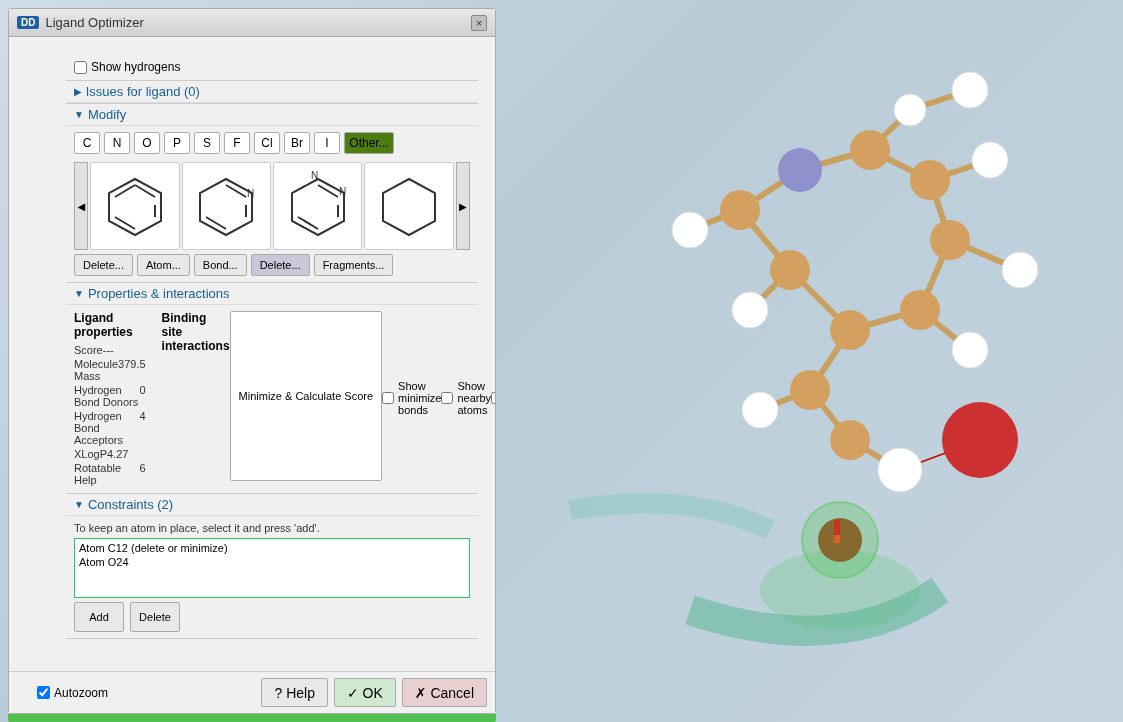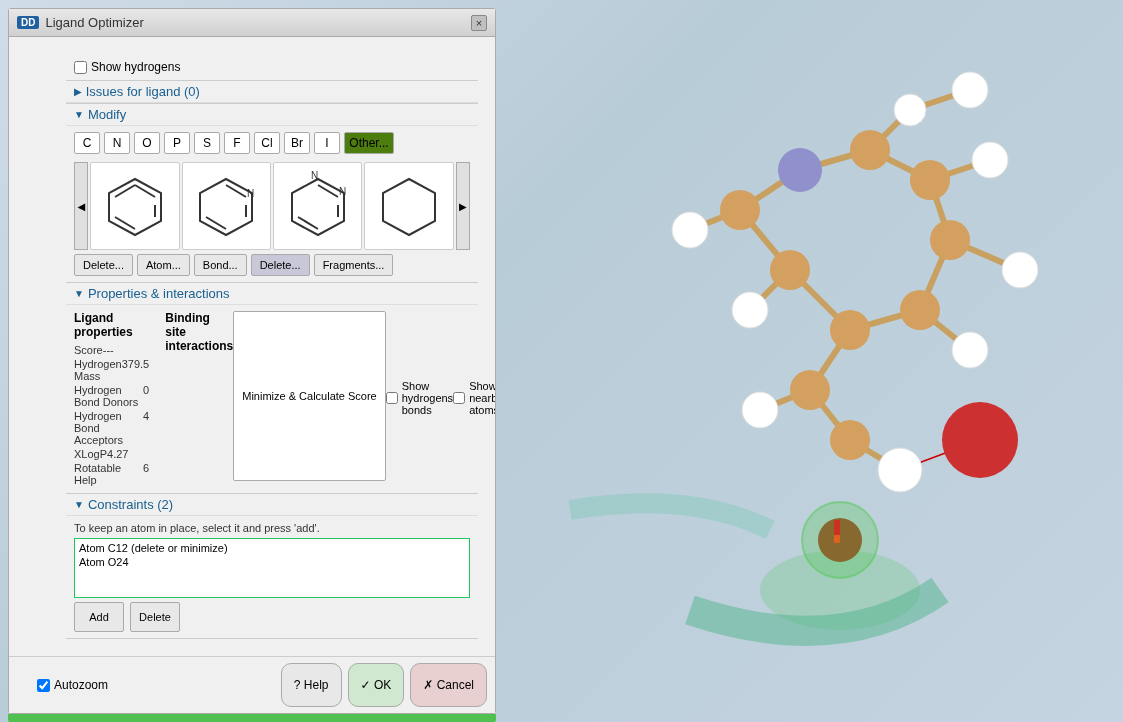--- a/index.html
+++ b/index.html
@@ -334,26 +334,26 @@
       display: flex;
       align-items: center;
       gap: 4px;
       padding-left: 20px;
     }
     .bottom-buttons {
       display: flex;
       gap: 6px;
     }
     .bottom-btn {
-      height: 44px;
+      height: 29px;
       border: 1px solid #aaa;
       background: #e8e8e8;
-      border-radius: 10px;
-      cursor: pointer;
-      font-size: 12px;
+      border-radius: 2px;
+      cursor: pointer;
+      font-size: 14px;
       padding: 0 12px;
       display: flex;
       align-items: center;
       gap: 4px;
     }
     .ok-btn { background: #d0e8d0; }
     .cancel-btn { background: #e8d0d0; }
 
     
     .panel-content::-webkit-scrollbar { width: 8px; }
@@ -545,21 +545,21 @@
       </div>
       <div class="properties-content">
 
         <div class="prop-column">
           <div class="prop-column-title">Ligand properties</div>
           <div class="prop-row">
             <span class="prop-label">Score</span>
             <span class="prop-value">---</span>
           </div>
           <div class="prop-row">
-            <span class="prop-label">Hydrogen Mass</span>
+            <span class="prop-label">Molecule Mass</span>
             <span class="prop-value">379.5</span>
           </div>
           <div class="prop-row">
             <span class="prop-label">Hydrogen Bond Donors</span>
             <span class="prop-value">0</span>
           </div>
           <div class="prop-row">
             <span class="prop-label">Hydrogen Bond Acceptors</span>
             <span class="prop-value">4</span>
           </div>
@@ -571,21 +571,21 @@
             <span class="prop-label">Rotatable Help</span>
             <span class="prop-value">6</span>
           </div>
         </div>
 
         <div class="binding-column">
           <div class="binding-title">Binding site interactions</div>
           <button class="binding-btn">Minimize &amp; Calculate Score</button>
           <label class="binding-checkbox-row">
             <input type="checkbox" style="">
-            <span>Show hydrogens bonds</span>
+            <span>Show minimize bonds</span>
           </label>
           <label class="binding-checkbox-row">
             <input type="checkbox" style="">
             <span>Show nearby atoms</span>
           </label>
           <label class="binding-checkbox-row">
             <input type="checkbox" style="">
             <span>Show nearby surface</span>
           </label>
         </div>

